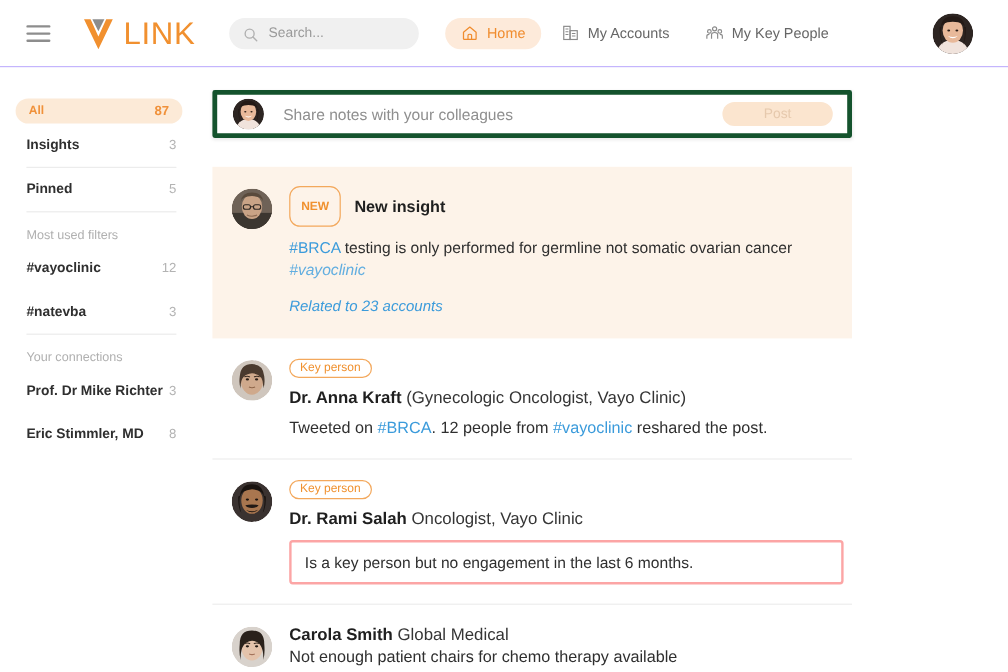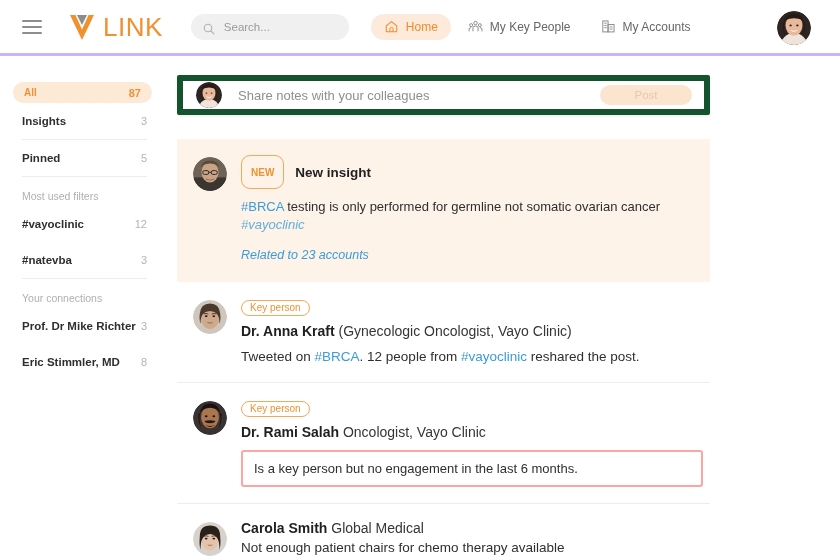--- a/index.html
+++ b/index.html
@@ -19,21 +19,21 @@
     height: 560px;
     position: relative;
     display: flex;
     flex-direction: column;
   }
 
   
   .header {
     height: 56px;
     min-height: 56px;
-    border-bottom: 3px solid #c4b5fd;
+    border-bottom: 1px solid #c4b5fd;
     display: flex;
     align-items: center;
     padding: 0 0 0 22px;
     box-sizing: border-box;
     background: #fff;
     position: relative;
   }
   .hamburger {
     width: 20px;
     height: 14px;
@@ -195,21 +195,21 @@
     flex: 1;
     min-width: 0;
     padding: 19px 0 0 12px;
     box-sizing: border-box;
   }
   .feed-inner { width: 533px; }
 
   .composer {
     height: 40px;
     background: #fff;
-    border: 6px solid #14532d;
+    border: 4px solid #14532d;
     box-shadow: 0 1px 3px rgba(0,0,0,.09);
     display: flex;
     align-items: center;
     padding: 0 12px 0 13px;
     box-sizing: border-box;
     border-radius: 2px;
   }
   .composer .c-av {
     width: 26px; height: 26px; border-radius: 50%;
     overflow: hidden; flex: none;
@@ -370,49 +370,49 @@
     <div class="nav">
 
       <div class="nav-item active">
         <span class="nicon">
           <svg viewBox="0 0 20 20" width="15" height="15" aria-hidden="true">
             <path d="M3 9.2 L10 3.4 L17 9.2 L17 16.4 Q17 17 16.4 17 L3.6 17 Q3 17 3 16.4 Z" fill="none" stroke="#f08c2e" stroke-width="1.4" stroke-linejoin="round"></path>
             <path d="M8 17 L8 12.4 Q8 11.4 10 11.4 Q12 11.4 12 12.4 L12 17" fill="none" stroke="#f08c2e" stroke-width="1.3"></path>
           </svg>
         </span>
         <span>Home</span>
-      </div>
-
-      <div class="nav-item">
-        <span class="nicon">
-          <svg viewBox="0 0 20 20" width="15" height="15" aria-hidden="true">
-            <circle cx="10" cy="5.4" r="2.3" fill="none" stroke="#8a8a8a" stroke-width="1.3"></circle>
-            <circle cx="4.2" cy="8.2" r="2" fill="none" stroke="#8a8a8a" stroke-width="1.3"></circle>
-            <circle cx="15.8" cy="8.2" r="2" fill="none" stroke="#8a8a8a" stroke-width="1.3"></circle>
-            <path d="M6.6 16.4 L6.6 11.8 Q6.6 9.4 10 9.4 Q13.4 9.4 13.4 11.8 L13.4 16.4" fill="none" stroke="#8a8a8a" stroke-width="1.3"></path>
-            <path d="M1.4 16.4 L1.4 13.4 Q1.4 11.6 4.2 11.6" fill="none" stroke="#8a8a8a" stroke-width="1.3"></path>
-            <path d="M18.6 16.4 L18.6 13.4 Q18.6 11.6 15.8 11.6" fill="none" stroke="#8a8a8a" stroke-width="1.3"></path>
-          </svg>
-        </span>
-        <span>My Key People</span>
       </div>
 
       <div class="nav-item">
         <span class="nicon">
           <svg viewBox="0 0 20 20" width="15" height="15" aria-hidden="true">
             <rect x="2.4" y="2.6" width="7" height="14.6" fill="none" stroke="#8a8a8a" stroke-width="1.3"></rect>
             <rect x="9.4" y="7.4" width="8" height="9.8" fill="none" stroke="#8a8a8a" stroke-width="1.3"></rect>
             <line x1="4.3" y1="5.6" x2="7.6" y2="5.6" stroke="#8a8a8a" stroke-width="1.2"></line>
             <line x1="4.3" y1="8.6" x2="7.6" y2="8.6" stroke="#8a8a8a" stroke-width="1.2"></line>
             <line x1="4.3" y1="11.6" x2="7.6" y2="11.6" stroke="#8a8a8a" stroke-width="1.2"></line>
             <line x1="11.4" y1="10.6" x2="15.4" y2="10.6" stroke="#8a8a8a" stroke-width="1.2"></line>
             <line x1="11.4" y1="13.4" x2="15.4" y2="13.4" stroke="#8a8a8a" stroke-width="1.2"></line>
           </svg>
         </span>
         <span>My Accounts</span>
+      </div>
+
+      <div class="nav-item">
+        <span class="nicon">
+          <svg viewBox="0 0 20 20" width="15" height="15" aria-hidden="true">
+            <circle cx="10" cy="5.4" r="2.3" fill="none" stroke="#8a8a8a" stroke-width="1.3"></circle>
+            <circle cx="4.2" cy="8.2" r="2" fill="none" stroke="#8a8a8a" stroke-width="1.3"></circle>
+            <circle cx="15.8" cy="8.2" r="2" fill="none" stroke="#8a8a8a" stroke-width="1.3"></circle>
+            <path d="M6.6 16.4 L6.6 11.8 Q6.6 9.4 10 9.4 Q13.4 9.4 13.4 11.8 L13.4 16.4" fill="none" stroke="#8a8a8a" stroke-width="1.3"></path>
+            <path d="M1.4 16.4 L1.4 13.4 Q1.4 11.6 4.2 11.6" fill="none" stroke="#8a8a8a" stroke-width="1.3"></path>
+            <path d="M18.6 16.4 L18.6 13.4 Q18.6 11.6 15.8 11.6" fill="none" stroke="#8a8a8a" stroke-width="1.3"></path>
+          </svg>
+        </span>
+        <span>My Key People</span>
       </div>
     </div>
 
     <div class="avatar-top">
       <svg class="ph" viewBox="0 0 40 40" aria-hidden="true">
         <defs>
           <clipPath id="cp1">
               <circle cx="20" cy="20" r="20"></circle>
             </clipPath>
         </defs>

